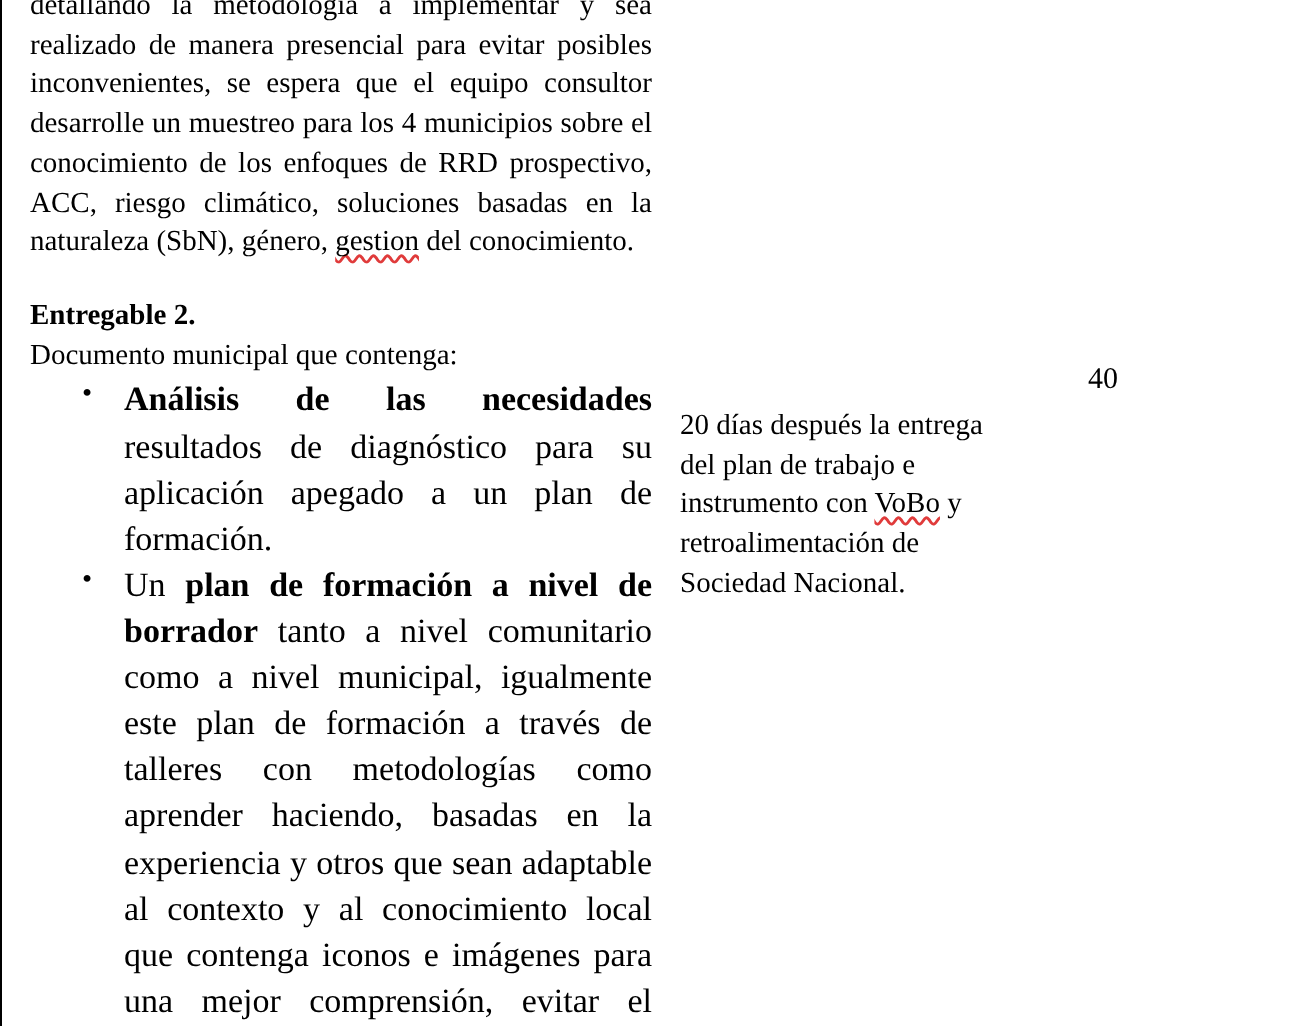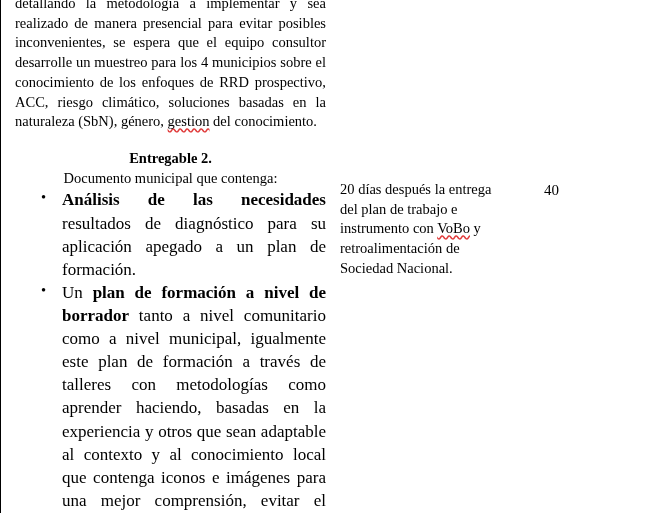--- a/index.html
+++ b/index.html
@@ -43,21 +43,20 @@
     padding: 0px 6px 0px 0px;
   }
   .col-right {
     width: 143px;
     box-sizing: border-box;
   }
   p {
     margin: 0;
     font-size: 14.5px;
     line-height: 1.36;
-    text-align: center;
   }
   .para-cont {
     text-align: justify;
   }
   .spacer {
     height: 17px;
   }
   .bold { font-weight: bold; }
   .squiggle {
     text-decoration: underline;
@@ -83,20 +82,21 @@
     position: absolute;
     left: 26px;
     top: 0;
     font-size: 14.5px;
     line-height: 1.36;
   }
   .mid-text {
     font-size: 14.5px;
     line-height: 1.36;
     text-align: left;
+    margin-top: 24px;
   }
   .right-num {
     font-size: 15px;
     line-height: 1.36;
     text-align: left;
     padding-left: 34px;
   }
   .row-offset { height: 186px; }
   .row-offset-num { height: 186px; }
 </style>

